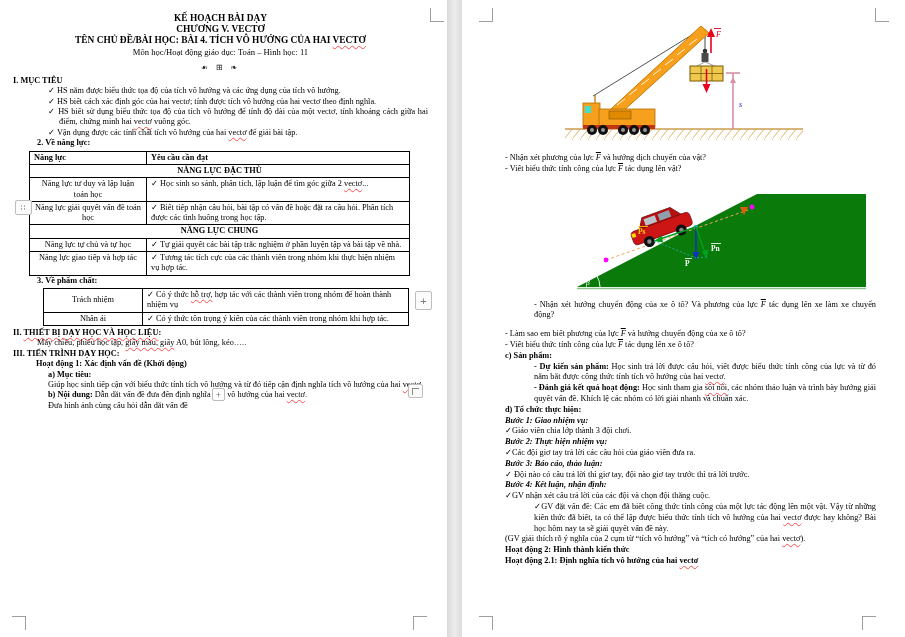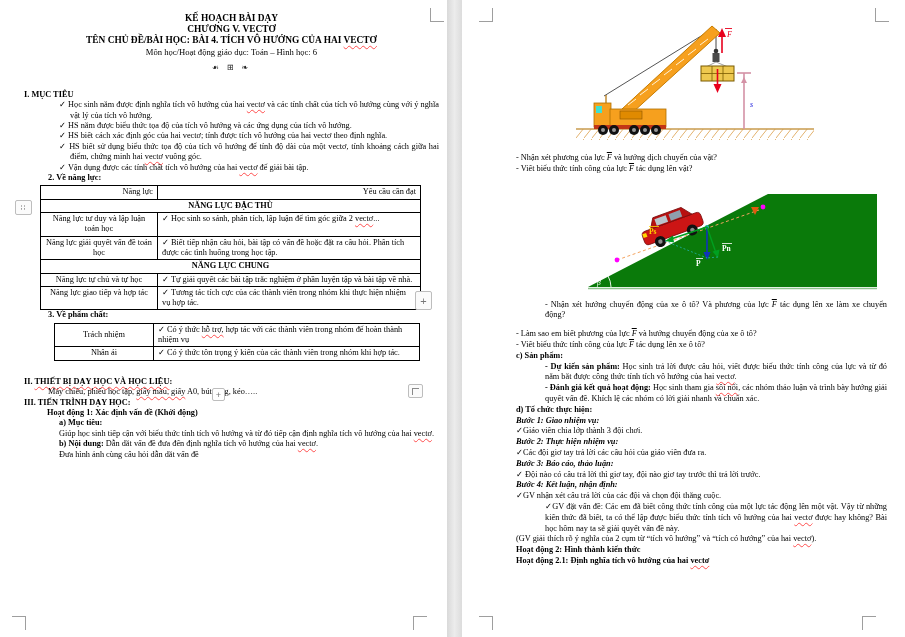--- a/index.html
+++ b/index.html
@@ -1,49 +1,49 @@
 <!DOCTYPE html>
 <html><head>
 <meta charset="utf-8">
 <style>
   html,body{margin:0;padding:0;background:#fff;}
   .screen{position:relative;width:905px;height:637px;background:#ffffff;overflow:hidden;
           font-family:"Liberation Serif",serif;color:#000;}
   
-  .page{position:absolute;top:0;height:619px;background:#fff;padding-left:11px;}
+  .page{position:absolute;top:0;height:619px;background:#fff;}
   .page-left{left:0;width:447px;}
   .page-right{left:462px;width:443px;}
   .page-gap{position:absolute;top:0;left:447px;width:15px;height:637px;
             background:linear-gradient(90deg,#d9d9d9,#ececec 50%,#dcdcdc);}
   .c1{padding:13px 19px 0 13px;font-size:8.3px;line-height:10.4px;}
   .c2{padding:13px 29px 0 43px;font-size:8.3px;line-height:10.8px;}
   .tc{text-align:center;}
   .bold{font-weight:bold;}
   .bi{font-weight:bold;font-style:italic;}
   .just{text-align:justify;margin-left:29px;}
   .title-main{font-size:9.4px;font-weight:bold;line-height:11px;}
   .subtitle{font-size:8.6px;margin-top:1px;}
   .ornament{font-size:8px;margin-top:6px;letter-spacing:3px;color:#222;}
   .timeline{font-size:8.6px;margin-top:4px;}
-  .sec{margin-top:16px;}
+  .sec{margin-top:2px;}
   .sub1{margin-left:24px;}
   .bullet{margin-left:35px;padding-left:11px;text-indent:-11px;text-align:justify;}
   
   .b{font-weight:bold;}
   .i{font-style:italic;}
   .w{text-decoration-line:underline;text-decoration-style:wavy;text-decoration-color:#ff4d4d;
      text-decoration-thickness:1px;text-underline-offset:2px;}
   .bar{text-decoration-line:overline;text-decoration-color:#000;text-decoration-thickness:1px;}
   
   table.doc{border-collapse:collapse;margin-top:2px;}
   table.doc td,table.doc th{border:1px solid #000;padding:1px 4px;vertical-align:top;
       font-size:8.3px;line-height:10.3px;font-weight:normal;text-align:left;}
   table.doc .cl{text-align:center;}
   table.doc .band{text-align:center;font-weight:bold;}
-  table.doc .hd{text-align:right;font-weight:normal;}
+  table.doc .hd{text-align:left;font-weight:bold;}
   .tbl1{margin-left:16px;width:381px;}
   .tbl1 .col1{width:108px;}
   .tbl2{margin-left:30px;width:366px;}
   .tbl2 .col1{width:90px;}
   
   .crop{position:absolute;width:13px;height:13px;border:0 solid #9e9e9e;}
   .crop.lb{border-left-width:1px;border-bottom-width:1px;}
   .crop.rb{border-right-width:1px;border-bottom-width:1px;}
   .crop.tl{border-top-width:1px;border-left-width:1px;}
   .crop.tr{border-top-width:1px;border-right-width:1px;}
@@ -66,26 +66,25 @@
 </head>
 <body>
 
 <div class="screen">
 
   <div class="page page-left">
     <div class="c1">
       <div class="tc title-main"><span>KẾ HOẠCH BÀI DẠY</span></div>
       <div class="tc title-main"><span>CHƯƠNG V. VECTƠ</span></div>
       <div class="tc title-main"><span>TÊN CHỦ ĐỀ/BÀI HỌC: BÀI 4. TÍCH VÔ HƯỚNG CỦA HAI </span><span class="w">VECTƠ</span></div>
-      <div class="tc subtitle"><span>Môn học/Hoạt động giáo dục: Toán – Hình học: 6</span></div>
+      <div class="tc subtitle"><span>Môn học/Hoạt động giáo dục: Toán – Hình học: 11</span></div>
       <div class="tc ornament"><span>☙ ⊞ ❧</span></div>
 
       <div class="bold sec"><span>I. MỤC TIÊU</span></div>
 
-      <div class="bullet"><span>✓ Học sinh nắm được định nghĩa tích vô hướng của hai </span><span class="w">vectơ</span><span> và các tính chất của tích vô hướng cùng với ý nghĩa vật lý của tích vô hướng.</span></div>
       <div class="bullet"><span>✓ HS nắm được biểu thức tọa độ của tích vô hướng và các ứng dụng của tích vô hướng.</span></div>
       <div class="bullet"><span>✓ HS biết cách xác định góc của hai vectơ; tính được tích vô hướng của hai vectơ theo định nghĩa.</span></div>
       <div class="bullet"><span>✓ HS biết sử dụng biểu thức tọa độ của tích vô hướng để tính độ dài của một vectơ, tính khoảng cách giữa hai điểm, chứng minh hai </span><span class="w">vectơ</span><span> vuông góc.</span></div>
       <div class="bullet"><span>✓ Vận dụng được các tính chất tích vô hướng của hai </span><span class="w">vectơ</span><span> để giải bài tập.</span></div>
 
       <div class="bold sub1"><span>2. Về năng lực:</span></div>
 
       <table class="doc tbl1">
         <tbody>
             <tr>

